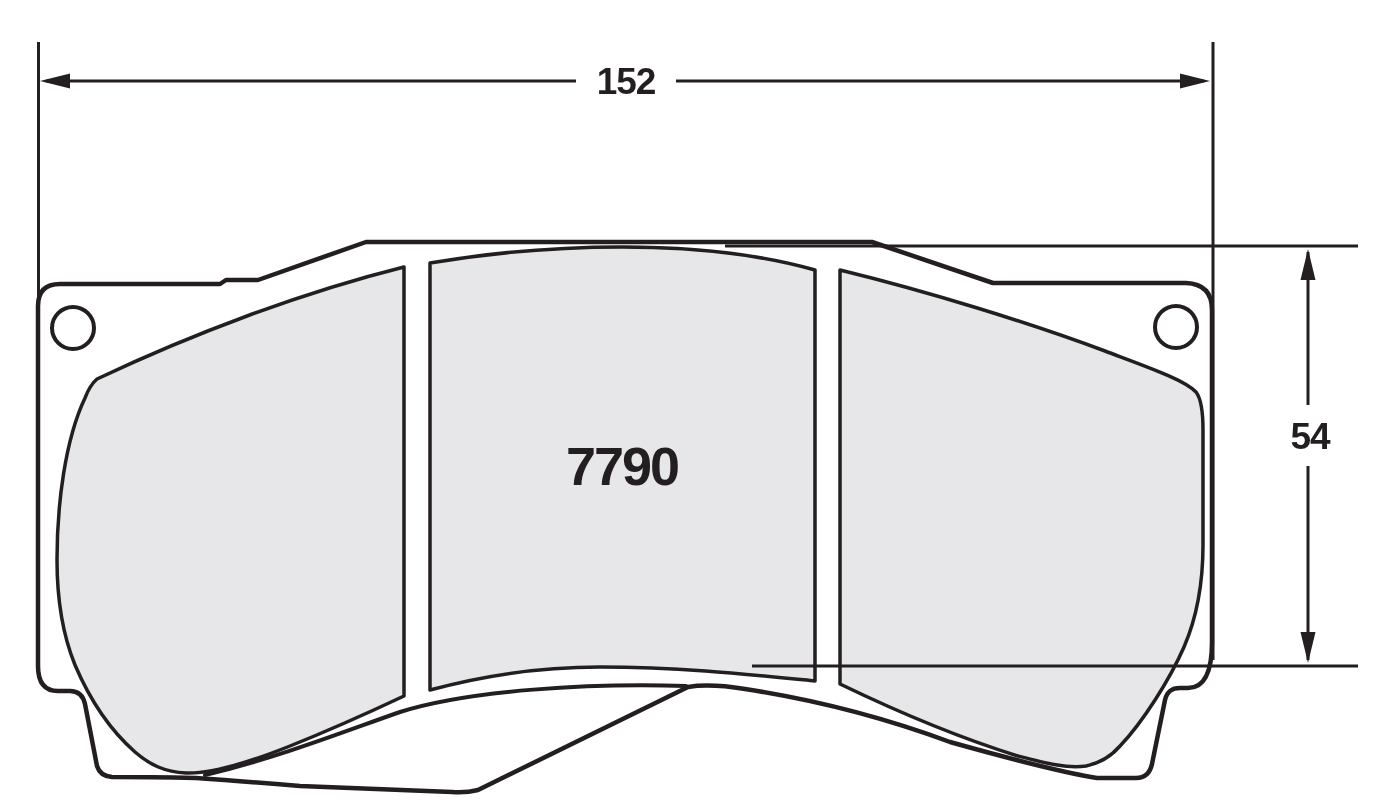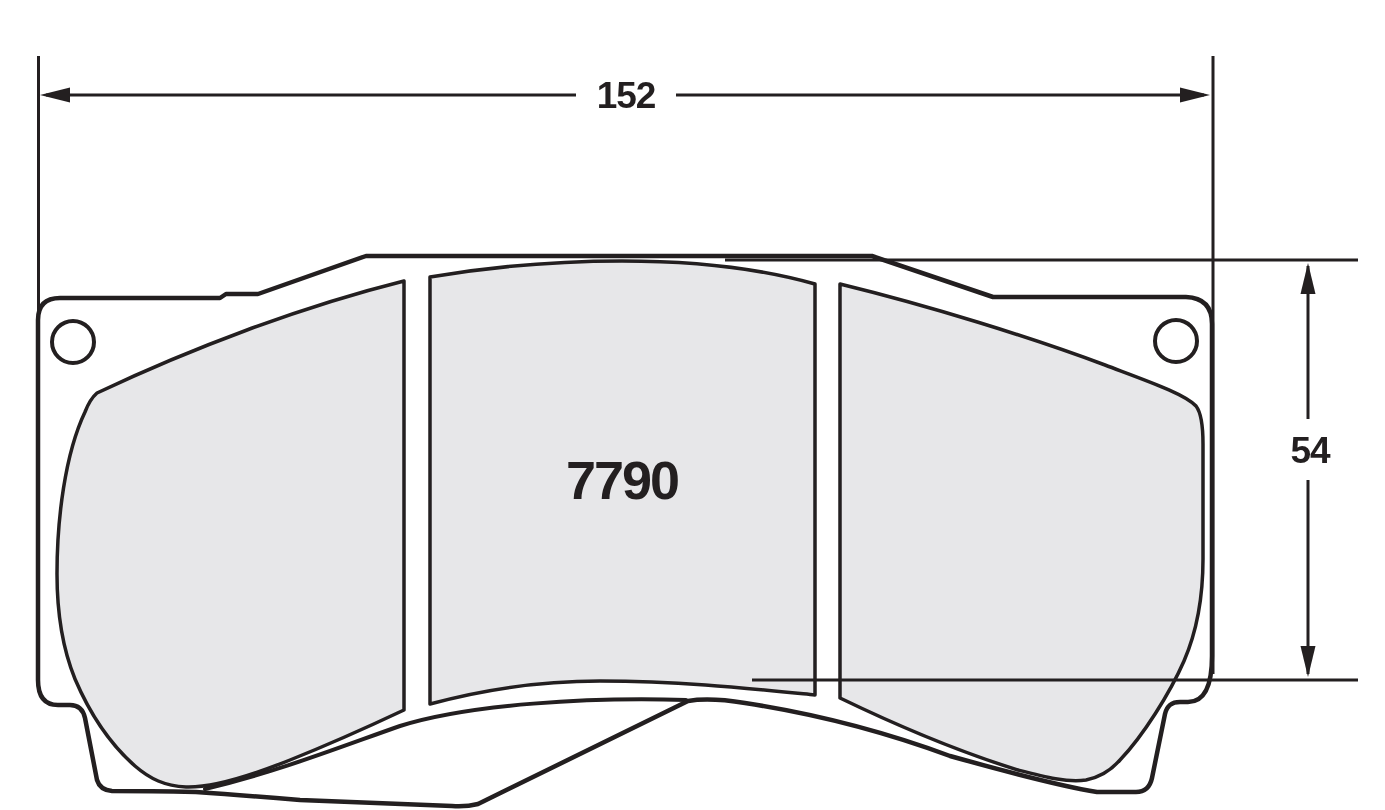--- a/index.html
+++ b/index.html
@@ -9,21 +9,20 @@
     width: 1385px;
     height: 810px;
     overflow: hidden;
     font-family: "Liberation Sans", sans-serif;
   }
   .stage {
     position: relative;
     width: 1385px;
     height: 611px;
     background: #ffffff;
-    margin-top: 14px;
   }
   svg { display: block; }
   .dim-label {
     font-family: "Liberation Sans", "DejaVu Sans", sans-serif;
     font-weight: bold;
     font-size: 37px;
     letter-spacing: -1px;
   }
   .part-label {
     font-family: "Liberation Sans", "DejaVu Sans", sans-serif;

